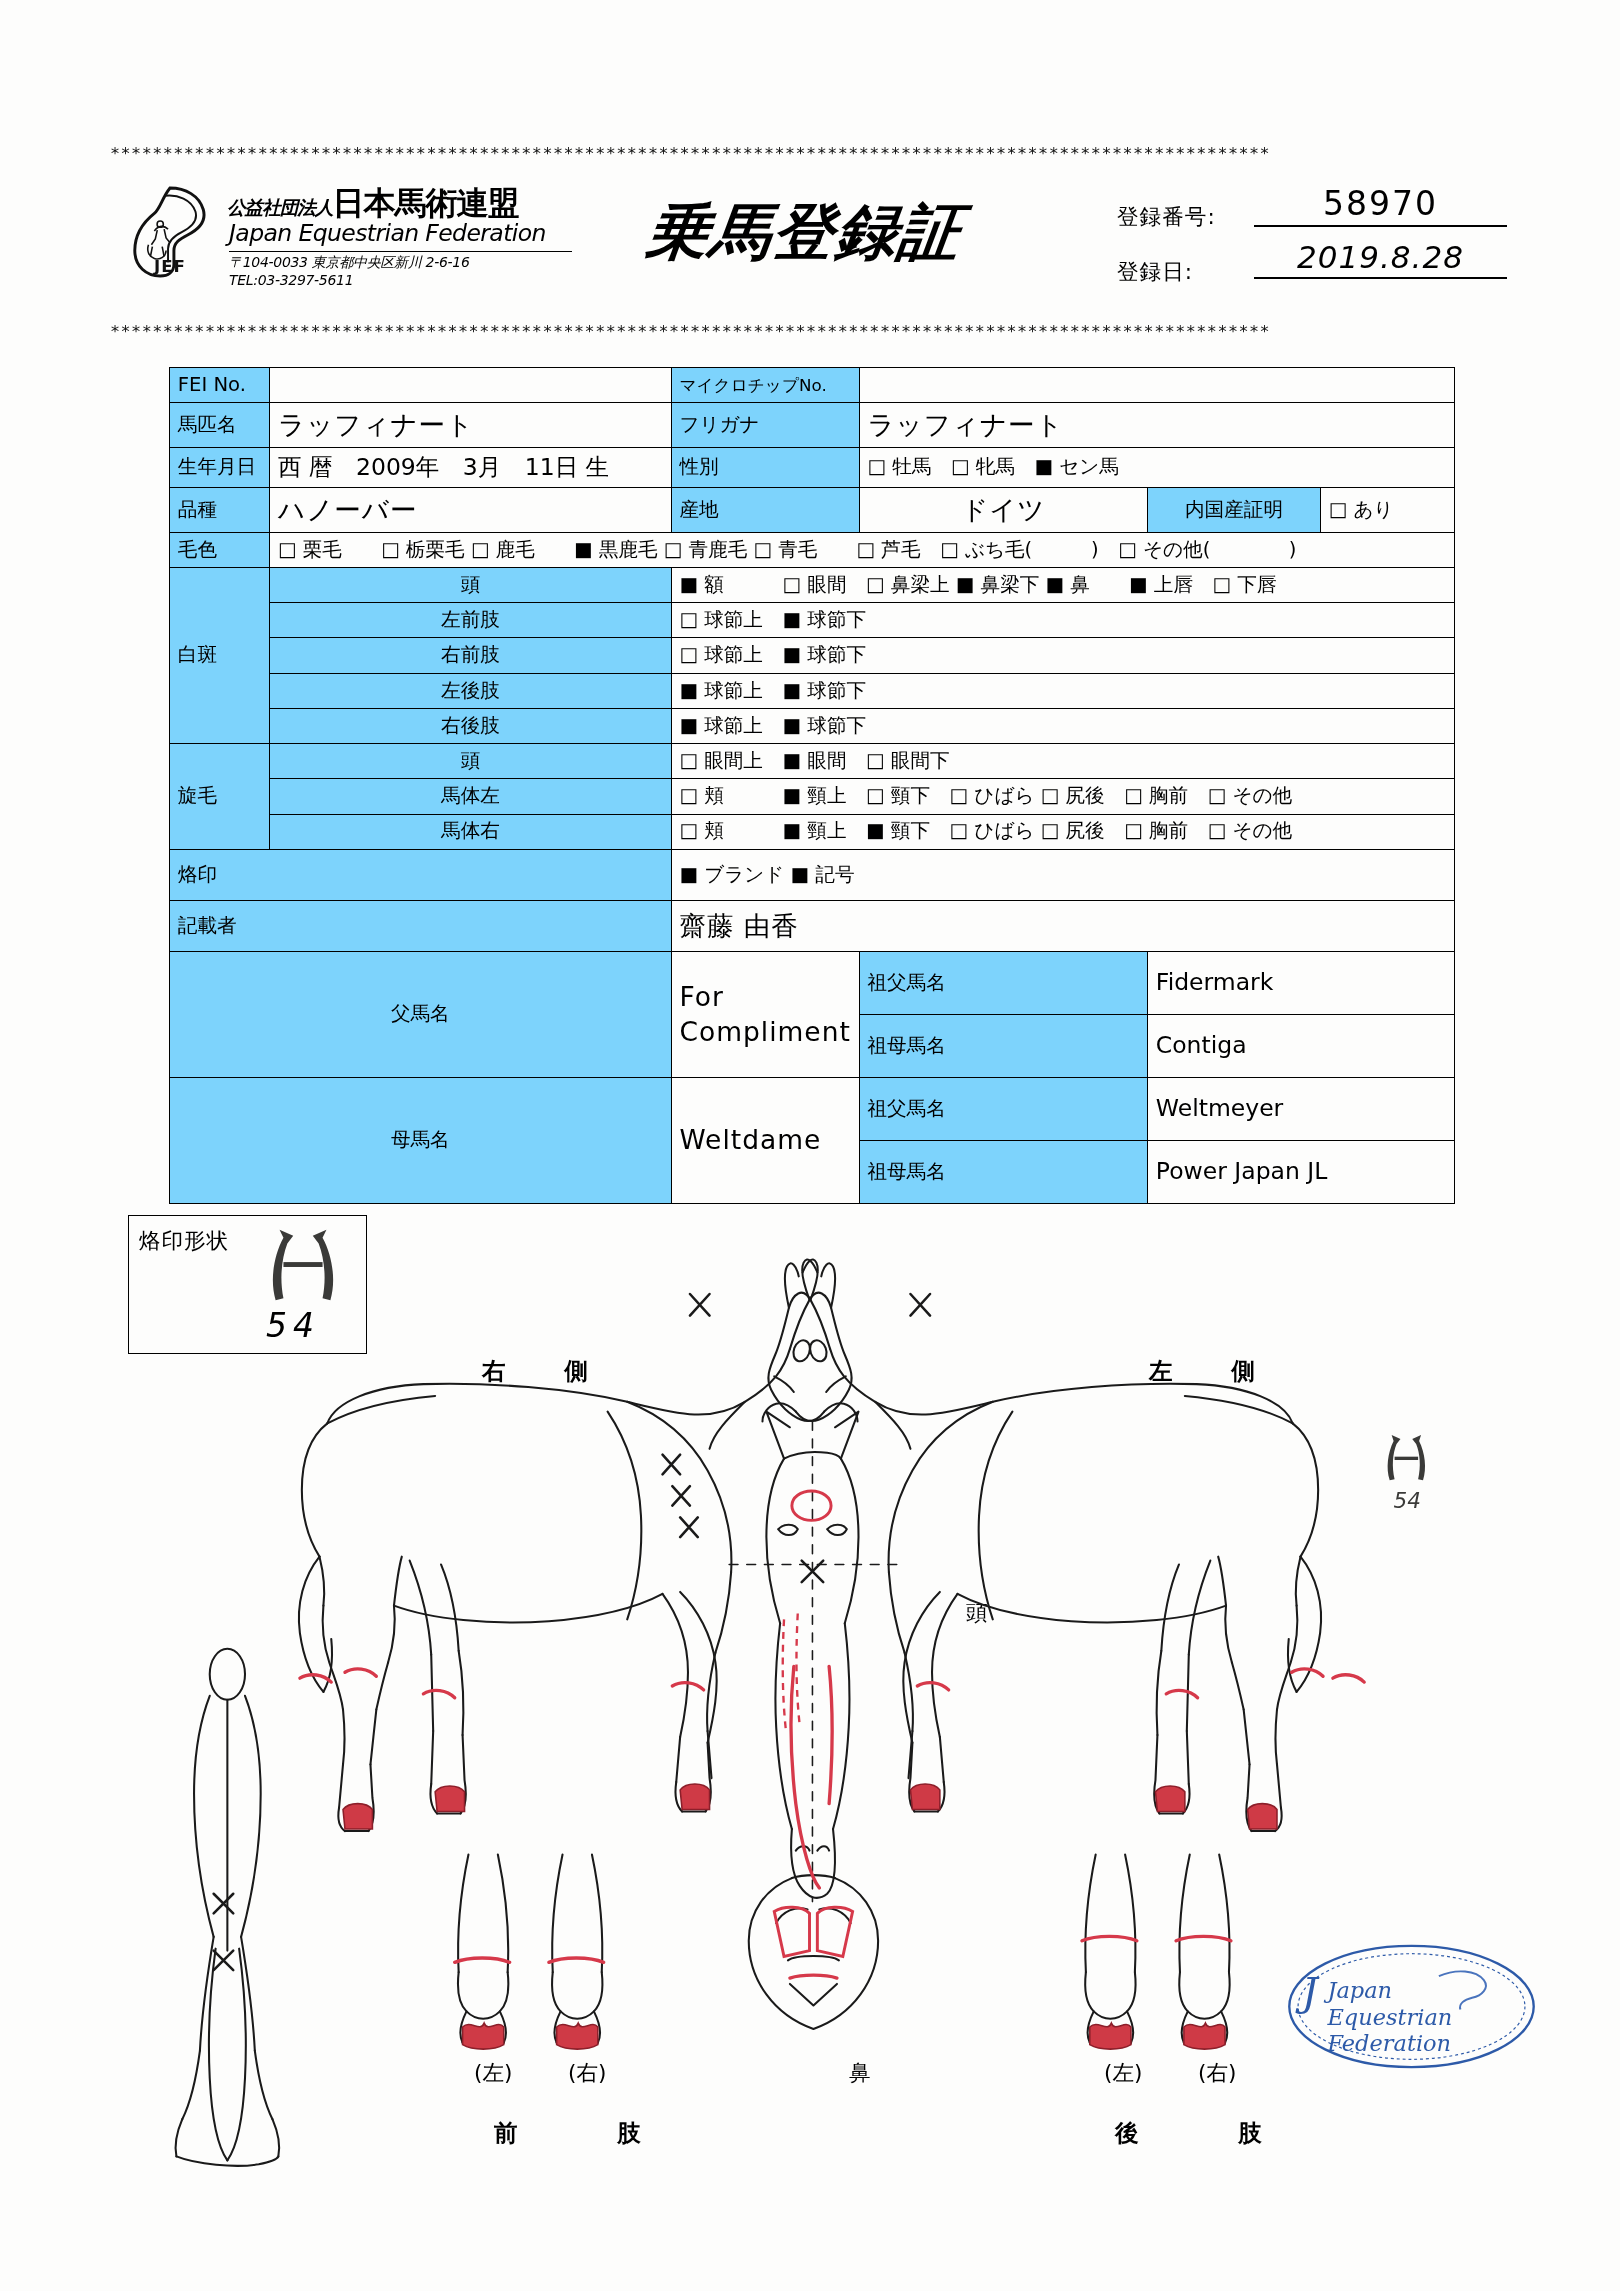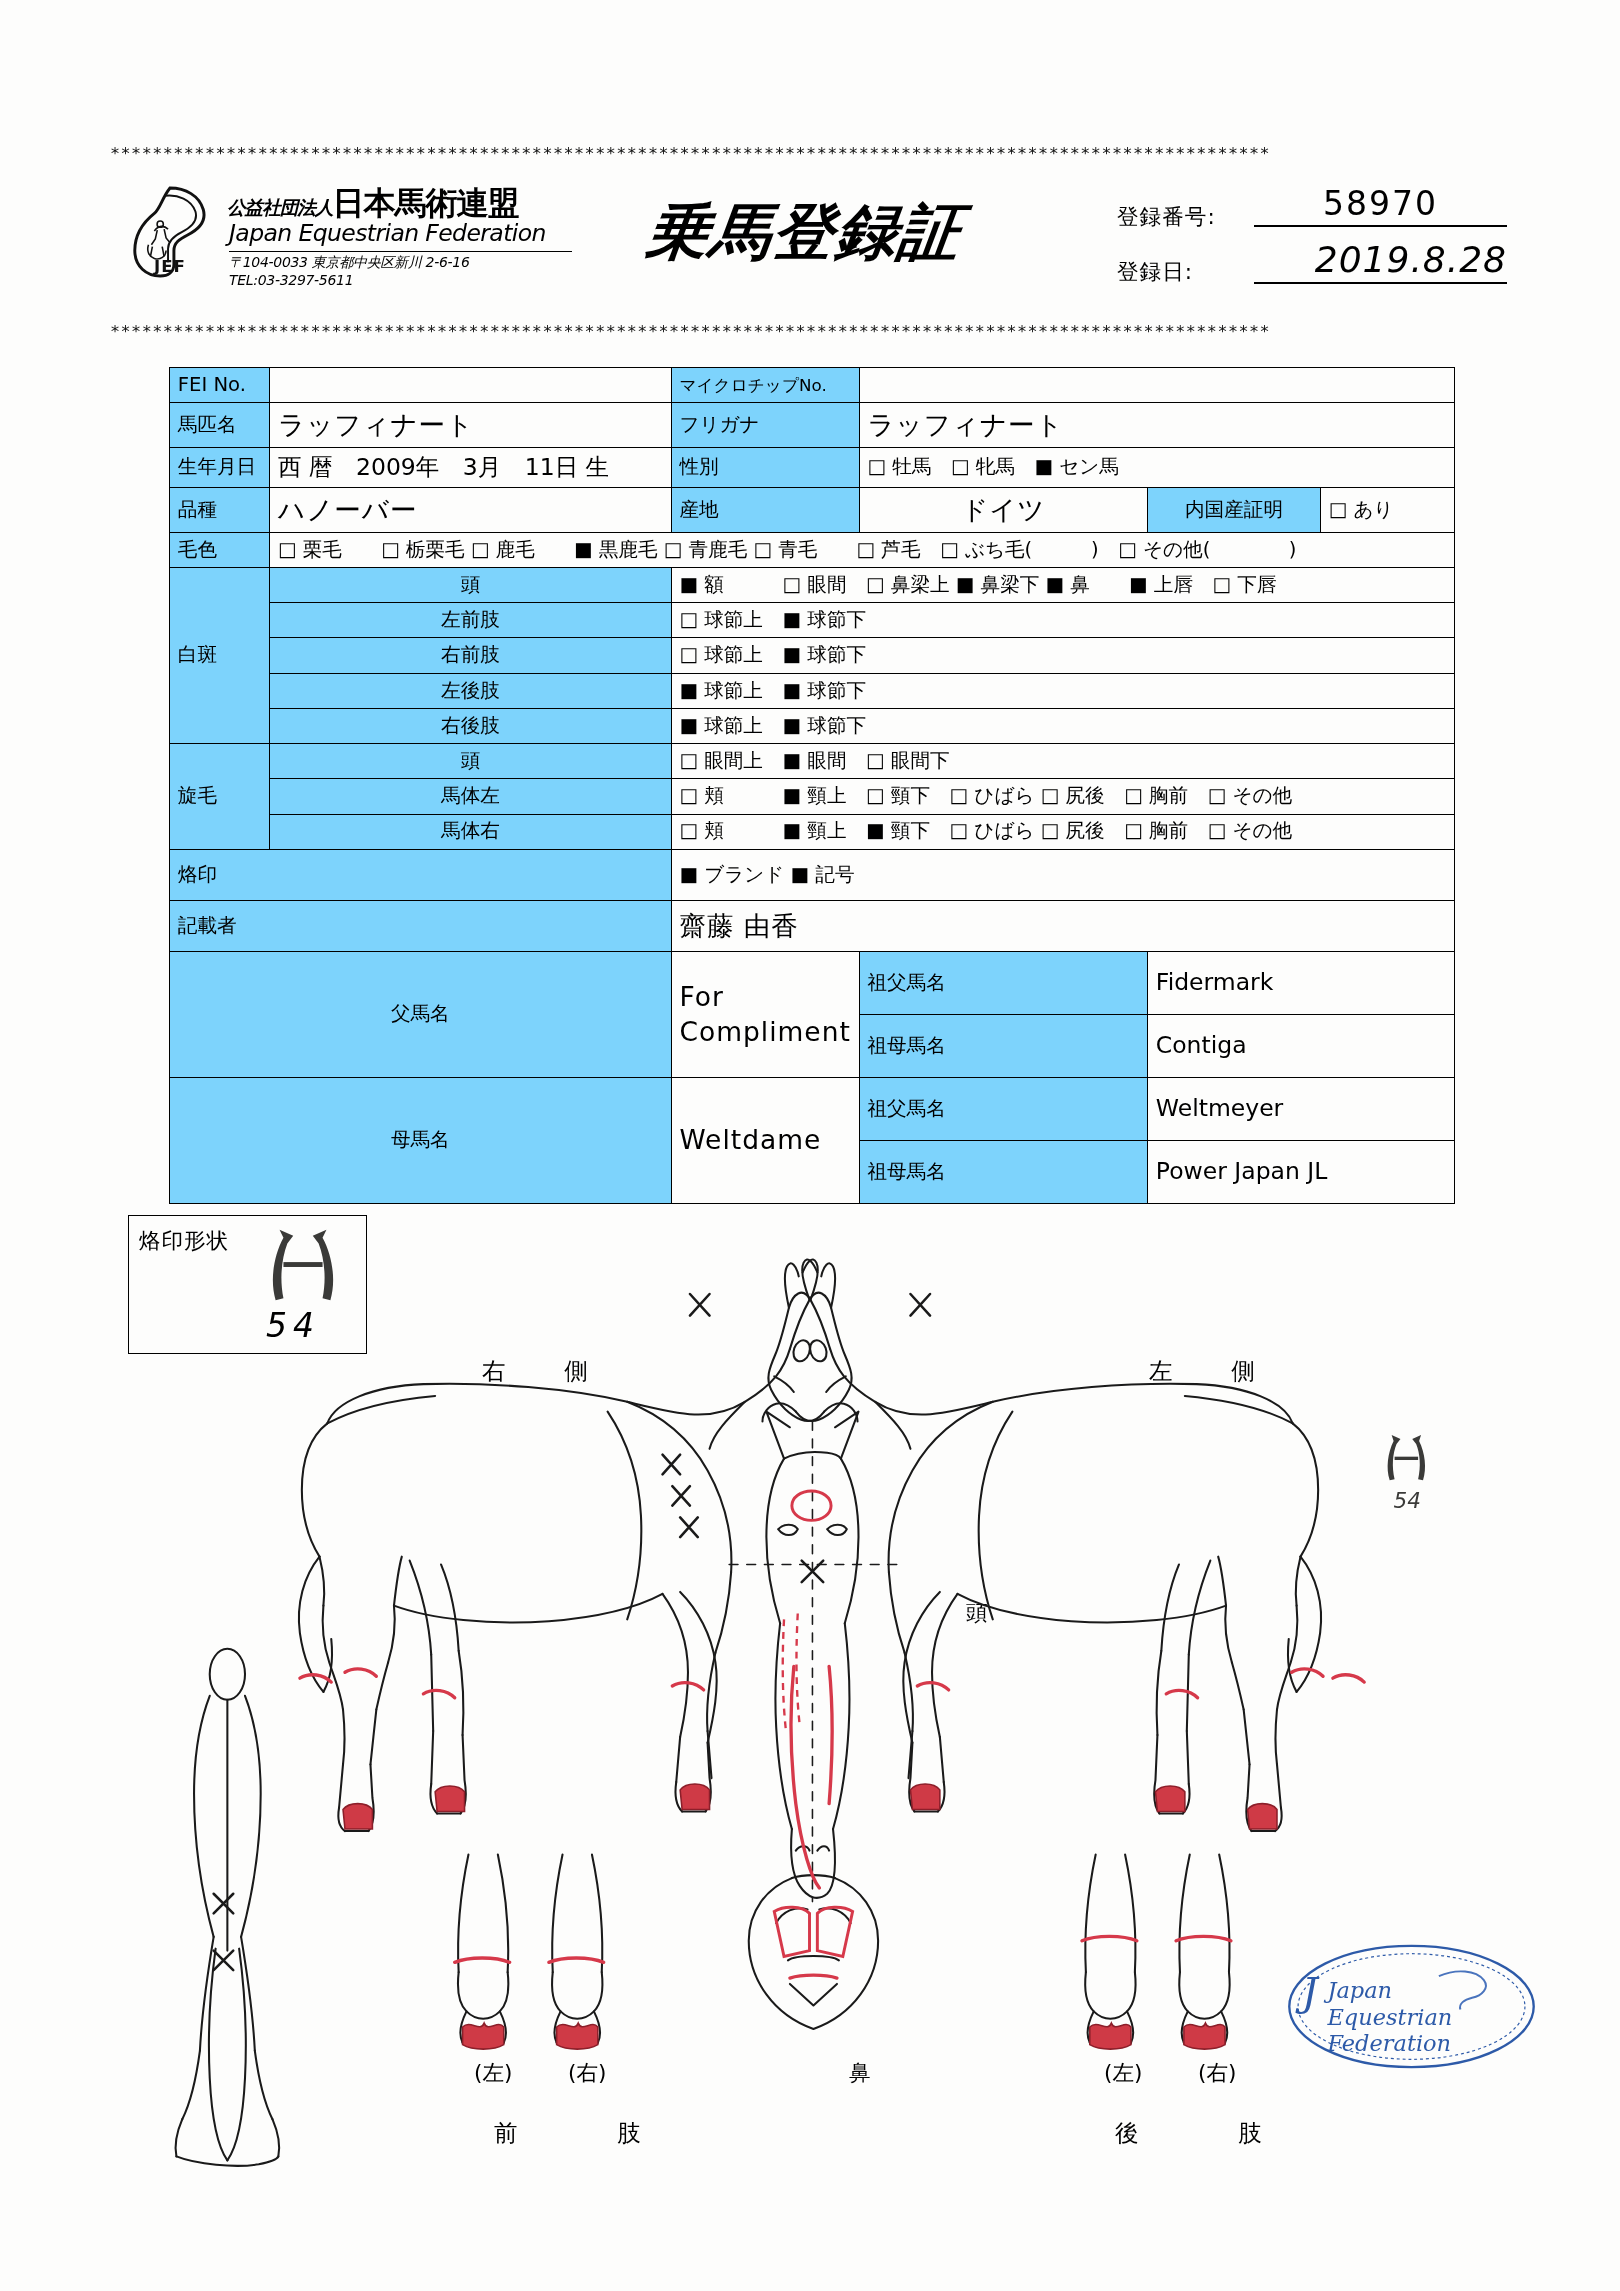--- a/index.html
+++ b/index.html
@@ -124,23 +124,22 @@
     font-size: 33px;
     font-family: "DejaVu Sans", sans-serif;
     letter-spacing: 2px;
     text-align: center;
     border-bottom: 2.2px solid #000;
     padding-bottom: 2px;
     white-space: nowrap;
   }
   .reg-value.handwrite {
     font-style: italic;
-    font-size: 36px;
+    font-size: 31px;
     letter-spacing: 1px;
-    text-align: right;
   }
 
   
   #main-table {
     position: absolute;
     left: 169px;
     top: 367px;
     width: 1286px;
     border-collapse: collapse;
     font-size: 19.6px;
@@ -195,20 +194,21 @@
     font-style: italic;
     letter-spacing: 5.9px;
   }
 
   
   .fig-label {
     position: absolute;
     font-size: 23.5px;
     letter-spacing: 17.6px;
     white-space: nowrap;
+    font-weight: bold;
   }
   .fig-label-sm {
     position: absolute;
     font-size: 21.6px;
     letter-spacing: 0px;
     white-space: nowrap;
   }
 
   
   #jef-stamp {

